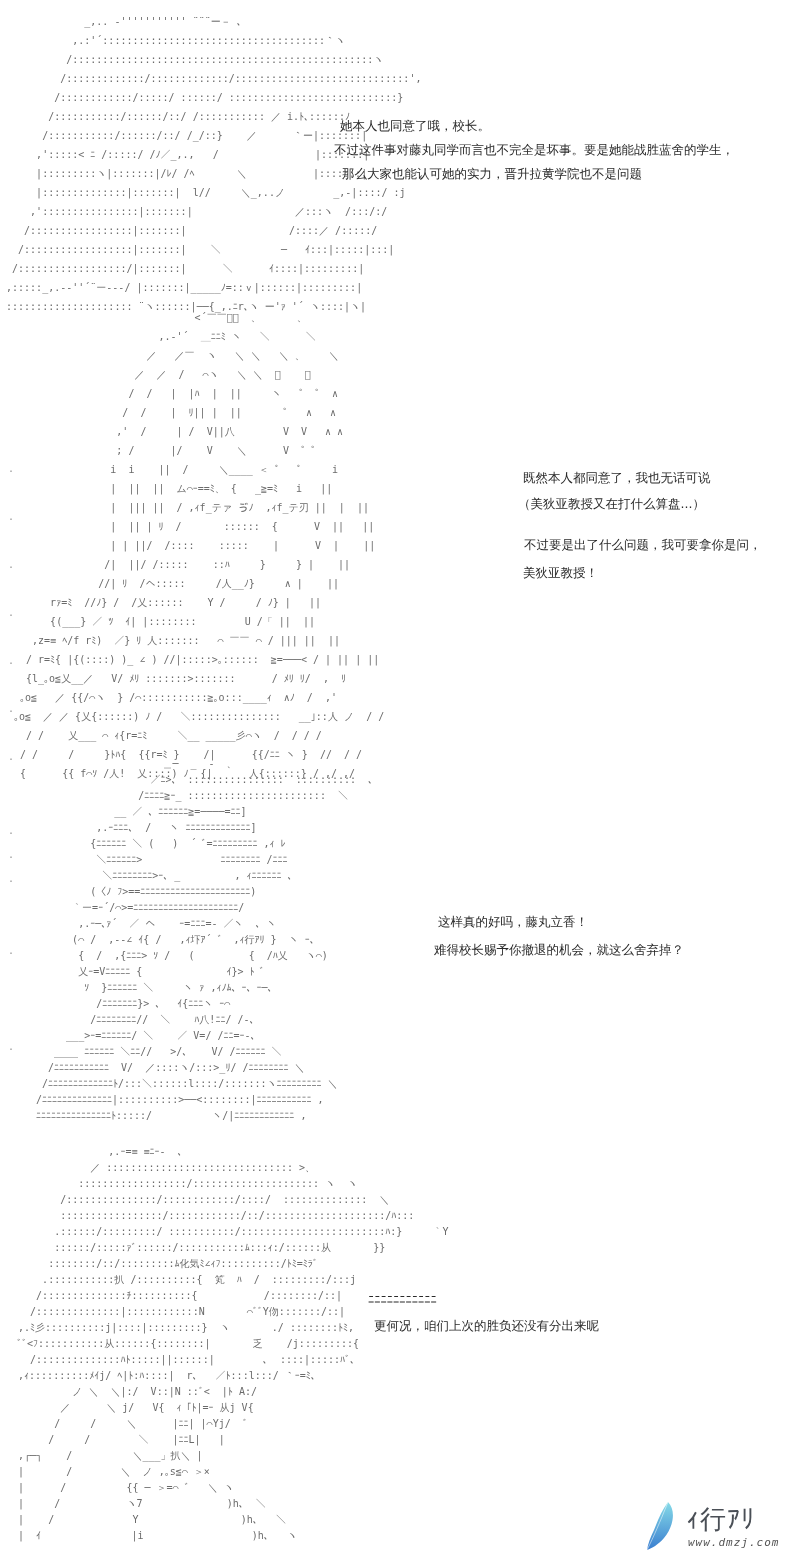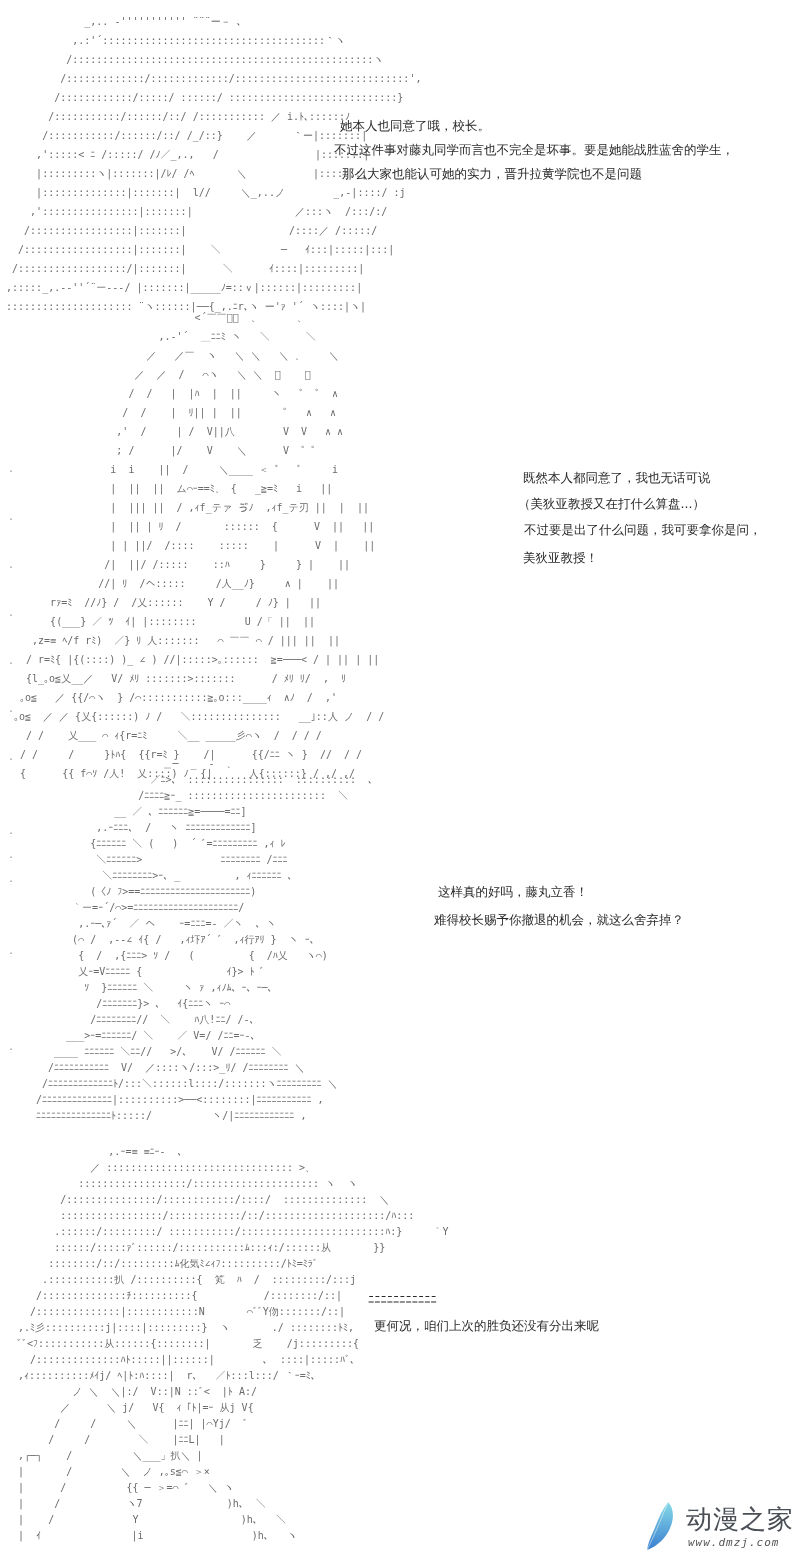--- a/index.html
+++ b/index.html
@@ -84,21 +84,21 @@
   / r=ﾐ{ |{(::::) )_ ∠ ) //|:::::&gt;｡::::::  ≧=───&lt; / | || | ||
   {l_｡o≦乂__／   V/ ﾒﾘ :::::::&gt;:::::::      / ﾒﾘ ﾘ/  ,  ﾘ
  ｡o≦   ／ {{/⌒ヽ  } /⌒:::::::::::≧｡o:::____ｨ  ∧ﾉ  /  ,'
 ｡o≦  ／ ／ {乂{::::::) ﾉ /   ＼:::::::::::::::   __｣::人 ノ  / /
   / /    乂___ ⌒ ｨ{r=ﾆﾐ     ＼__ _____彡⌒ヽ  /  / / /
  / /     /     }ﾄﾊ{  {{r=ﾐ }    /|      {{/ﾆﾆ ヽ }  //  / /
  {      {{ f⌒ｿ /人!  乂::::) ﾉ  {|      人{::::::} / ,/ ,/</pre>
   <div class="dialogue" style="left:518px;top:164px;">
     <span class="line" style="padding-left:5px;height:28px;line-height:28px;">既然本人都同意了，我也无话可说</span>
     <span class="line">（美狄亚教授又在打什么算盘...）</span>
-    <span class="line" style="padding-left:6px;height:28px;line-height:28px;">不过要是出了什么问题，我可要拿你是问，</span>
+    <span class="line" style="padding-left:6px;height:28px;line-height:28px;margin-top:15px;">不过要是出了什么问题，我可要拿你是问，</span>
     <span class="line" style="padding-left:5px;height:28px;line-height:28px;">美狄亚教授！</span>
   </div>
 </div>
 
 <div class="panel" style="top:752px;height:380px;">
   <div class="dots" style="top:70px;">·
 ·
 ·
 
 
@@ -124,21 +124,21 @@
         ｿ  }ﾆﾆﾆﾆﾆﾆ ＼     ヽ ｧ ,ｨﾉﾑ、ｰ、ｰ─、
           /ﾆﾆﾆﾆﾆﾆﾆ}&gt; 、  ｲ{ﾆﾆﾆヽ ｰ⌒
          /ﾆﾆﾆﾆﾆﾆﾆﾆ//  ＼    ﾊ八!ﾆﾆ/ /-、
      ___&gt;ｰ=ﾆﾆﾆﾆﾆﾆ/ ＼    ／ V=/ /ﾆﾆ=ｰ-、
    ____ ﾆﾆﾆﾆﾆﾆ ＼ﾆﾆ//   &gt;/､    V/ /ﾆﾆﾆﾆﾆﾆ ＼
   /ﾆﾆﾆﾆﾆﾆﾆﾆﾆﾆﾆ  V/  ／::::ヽ/:::&gt;_ﾘ/ /ﾆﾆﾆﾆﾆﾆﾆﾆ ＼
  /ﾆﾆﾆﾆﾆﾆﾆﾆﾆﾆﾆﾆﾆﾄ/:::＼::::::l::::/:::::::ヽﾆﾆﾆﾆﾆﾆﾆﾆﾆ ＼
 /ﾆﾆﾆﾆﾆﾆﾆﾆﾆﾆﾆﾆﾆﾆ|::::::::::&gt;──&lt;::::::::|ﾆﾆﾆﾆﾆﾆﾆﾆﾆﾆﾆ ,
 ﾆﾆﾆﾆﾆﾆﾆﾆﾆﾆﾆﾆﾆﾆﾆﾄ:::::/          ヽ/|ﾆﾆﾆﾆﾆﾆﾆﾆﾆﾆﾆﾆ ,</pre>
   <div class="dialogue" style="left:434px;top:124px;">
-    <span class="line" style="padding-left:4px;height:32px;line-height:32px;">这样真的好吗，藤丸立香！</span>
+    <span class="line" style="padding-left:4px;height:32px;line-height:32px;margin-top:30px;">这样真的好吗，藤丸立香！</span>
     <span class="line">难得校长赐予你撤退的机会，就这么舍弃掉？</span>
   </div>
 </div>
 
 <div class="panel" style="top:1138px;height:414px;">
   <pre class="aa" style="left:6px;top:6px;line-height:16px;">                 ,.ｰ=≡ ≡ﾆｰ-  、
               ／ ::::::::::::::::::::::::::::::: &gt;、
             ::::::::::::::::::/::::::::::::::::::::: ヽ  ヽ
          /:::::::::::::::/::::::::::::/::::/  ::::::::::::::  ＼
          :::::::::::::::::/::::::::::::/::/::::::::::::::::::::/ﾊ:::
@@ -172,15 +172,15 @@
   <svg class="wm-feather" viewBox="0 0 34 52">
     <defs>
       <linearGradient id="fg" x1="0" y1="0" x2="0" y2="1">
         <stop offset="0" stop-color="#86dbe8"></stop>
         <stop offset="1" stop-color="#3a7ed0"></stop>
       </linearGradient>
     </defs>
     <path d="M24 2 C32 10 30 26 20 38 C14 45 8 48 3 50 C4 44 6 38 10 30 C14 20 18 10 24 2 Z" fill="url(#fg)"></path>
     <path d="M3 50 C10 36 16 22 24 2" stroke="#ffffff" stroke-opacity="0.5" stroke-width="1" fill="none"></path>
   </svg>
-  <span class="wm-title">动漫之家</span>
+  <span class="wm-title">ｨ行ｱﾘ</span>
   <span class="wm-url">www.dmzj.com</span>
 </div>
 
 </body></html>

